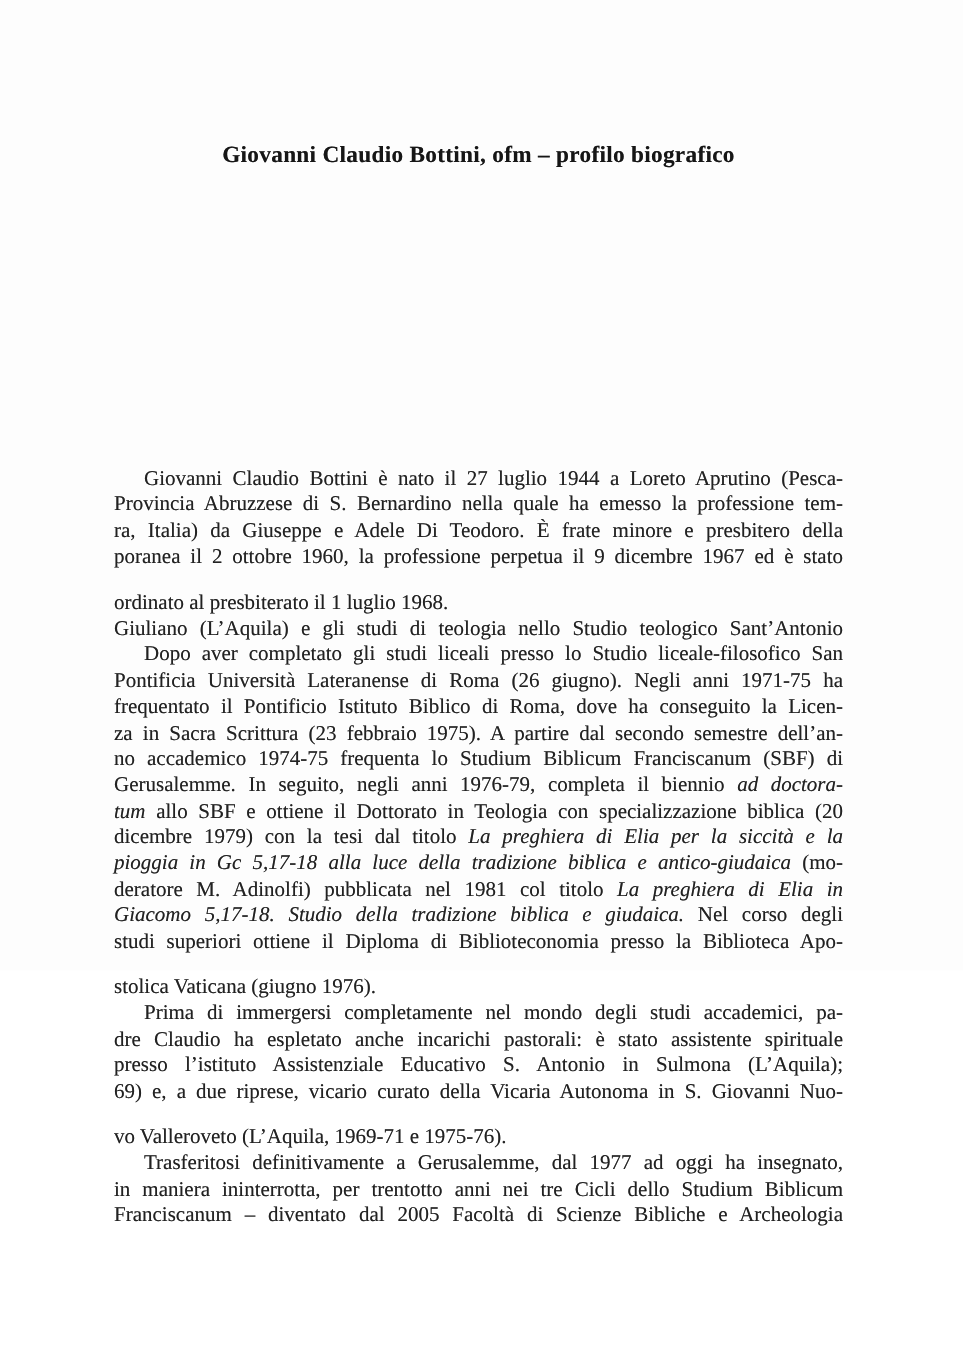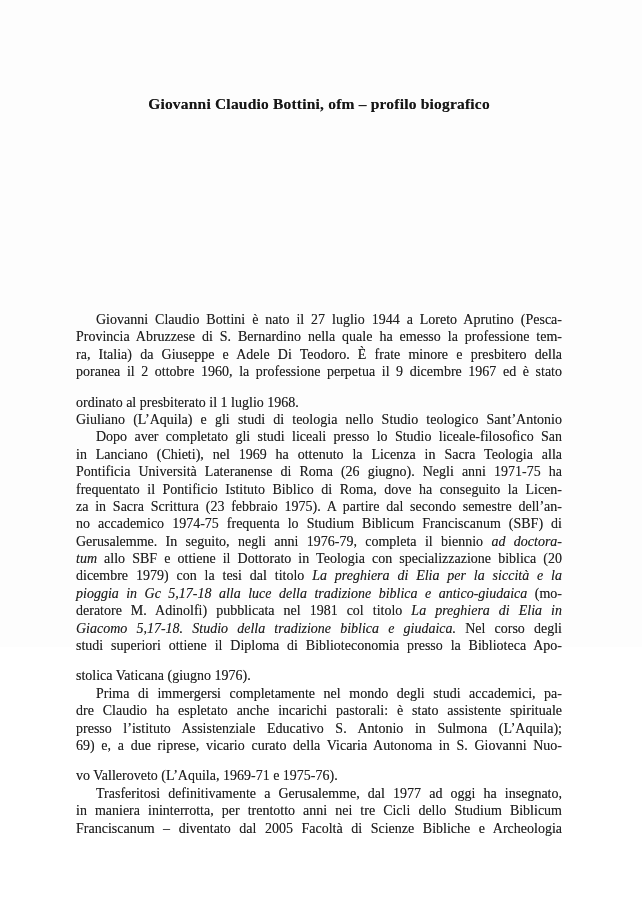--- a/index.html
+++ b/index.html
@@ -55,21 +55,20 @@
       <div class="paragraph">
         <div class="line first"><span>Giovanni Claudio Bottini è nato il 27 luglio 1944 a Loreto Aprutino (Pesca-</span></div>
         <div class="line"><span>Provincia Abruzzese di S. Bernardino nella quale ha emesso la professione tem-</span></div>
         <div class="line"><span>ra, Italia) da Giuseppe e Adele Di Teodoro. È frate minore e presbitero della</span></div>
         <div class="line"><span>poranea il 2 ottobre 1960, la professione perpetua il 9 dicembre 1967 ed è stato</span></div>
         <div class="line flush"><span>ordinato al presbiterato il 1 luglio 1968.</span></div>
       </div>
       <div class="paragraph">
         <div class="line"><span>Giuliano (L’Aquila) e gli studi di teologia nello Studio teologico Sant’Antonio</span></div>
         <div class="line first"><span>Dopo aver completato gli studi liceali presso lo Studio liceale-filosofico San</span></div>
-        <div class="line"><span>in Lanciano (Chieti), nel 1969 ha ottenuto la Licenza in Sacra Teologia alla</span></div>
         <div class="line"><span>Pontificia Università Lateranense di Roma (26 giugno). Negli anni 1971-75 ha</span></div>
         <div class="line"><span>frequentato il Pontificio Istituto Biblico di Roma, dove ha conseguito la Licen-</span></div>
         <div class="line"><span>za in Sacra Scrittura (23 febbraio 1975). A partire dal secondo semestre dell’an-</span></div>
         <div class="line"><span>no accademico 1974-75 frequenta lo Studium Biblicum Franciscanum (SBF) di</span></div>
         <div class="line"><span>Gerusalemme. In seguito, negli anni 1976-79, completa il biennio </span><em>ad doctora-</em></div>
         <div class="line"><em>tum</em><span> allo SBF e ottiene il Dottorato in Teologia con specializzazione biblica (20</span></div>
         <div class="line"><span>dicembre 1979) con la tesi dal titolo </span><em>La preghiera di Elia per la siccità e la</em></div>
         <div class="line"><em>pioggia in Gc 5,17-18 alla luce della tradizione biblica e antico-giudaica</em><span> (mo-</span></div>
         <div class="line"><span>deratore M. Adinolfi) pubblicata nel 1981 col titolo </span><em>La preghiera di Elia in</em></div>
         <div class="line"><em>Giacomo 5,17-18. Studio della tradizione biblica e giudaica.</em><span> Nel corso degli</span></div>

